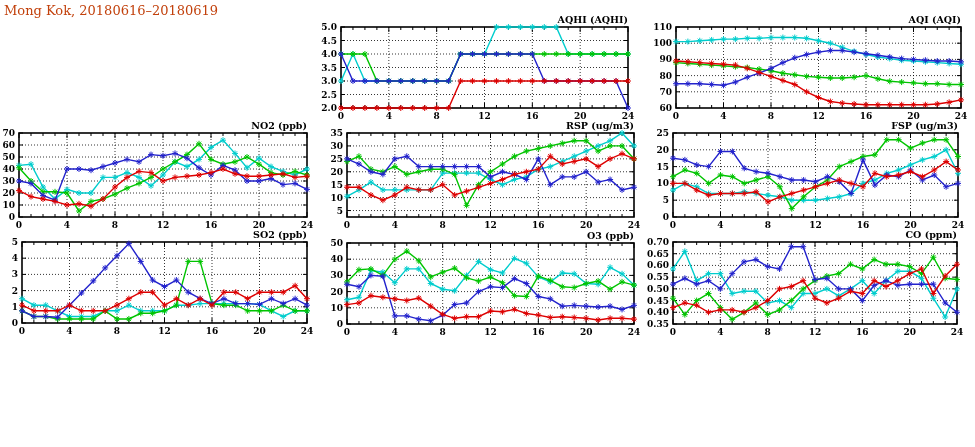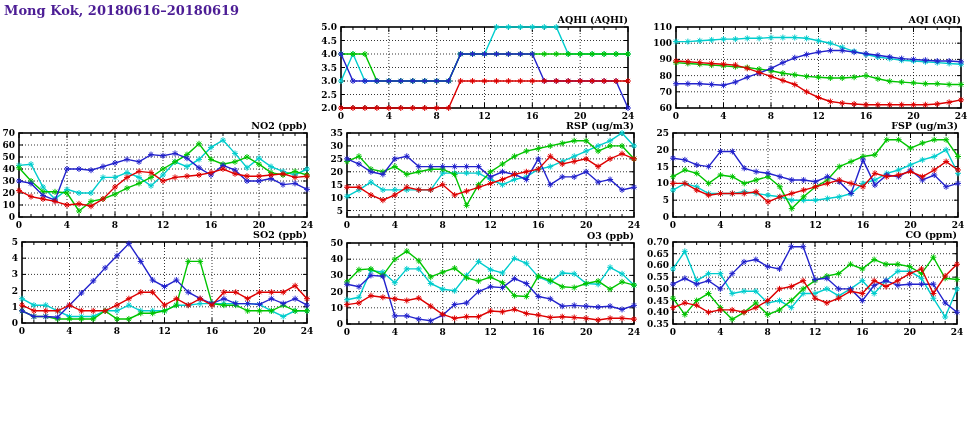--- a/index.html
+++ b/index.html
@@ -1,18 +1,18 @@
 <!DOCTYPE html>
 <html><head>
 <meta charset="utf-8">
 <style>
   html,body{margin:0;padding:0;background:#ffffff;}
   .page{position:relative;width:975px;height:447px;background:#ffffff;overflow:hidden;
         font-family:"DejaVu Serif", serif;}
-  .page-title{position:absolute;left:4px;top:3px;font-size:13px;font-weight:bold;color:#4c1d95;}
+  .page-title{position:absolute;left:4px;top:3px;font-size:13px;font-weight:normal;color:#c2410c;}
   .chart{position:absolute;}
   .chart svg{display:block;overflow:visible;}
   svg text{font-family:"DejaVu Serif", serif;font-weight:bold;fill:#000;}
   .ticklbl{font-size:9px;}
   .ctitle{font-size:9.5px;}
 </style>
 </head>
 <body>
 
 <div class="page">

